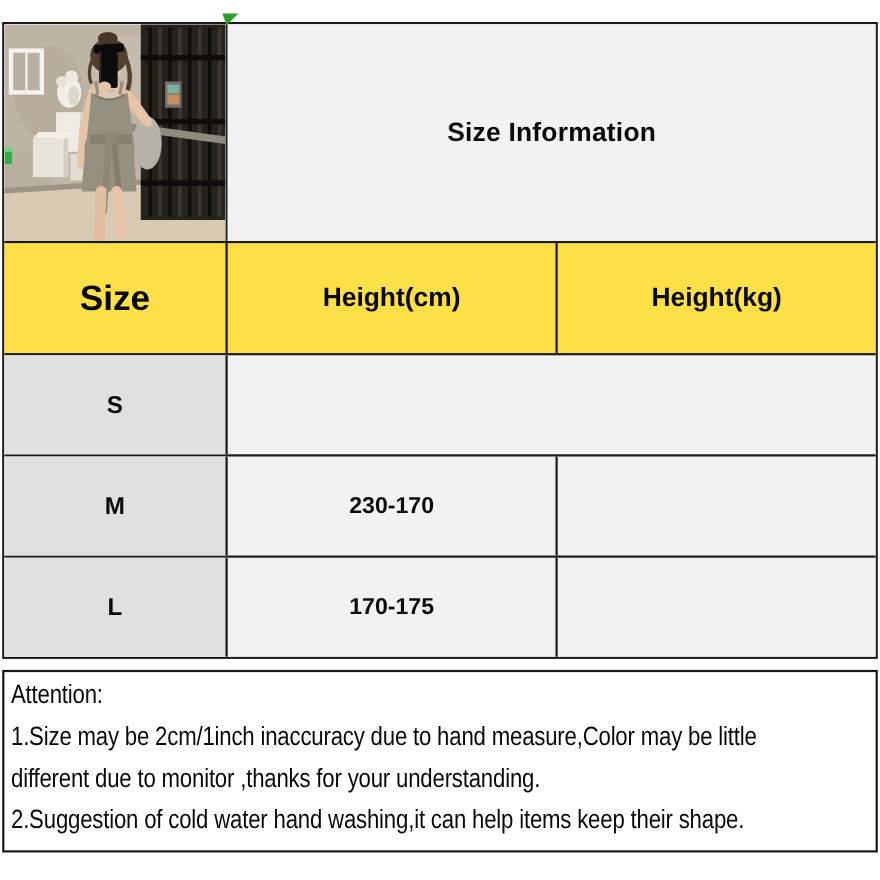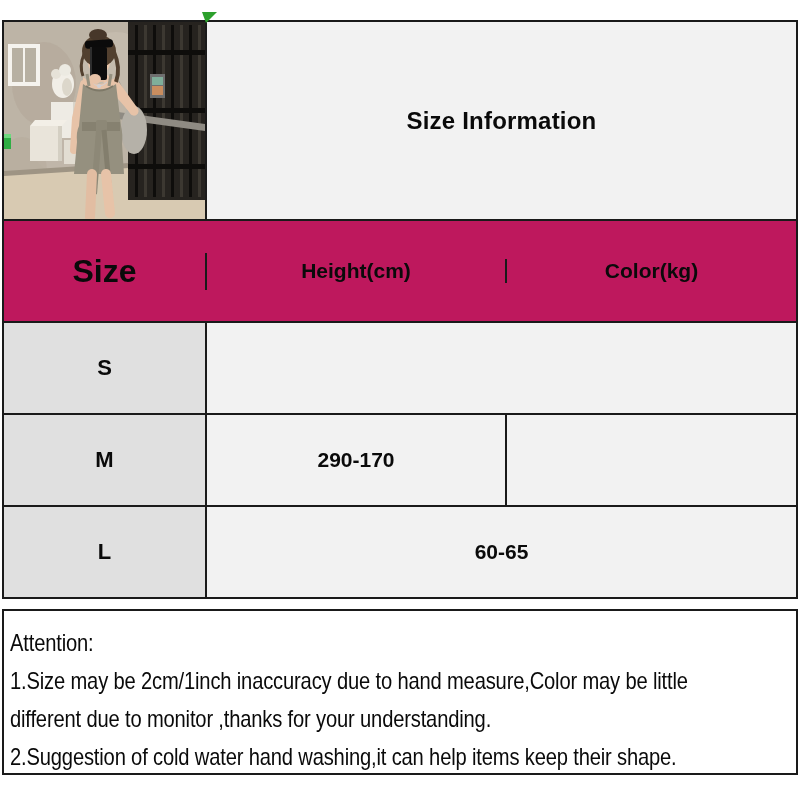--- a/index.html
+++ b/index.html
@@ -17,34 +17,34 @@
   .cell { box-sizing:border-box; display:flex; align-items:center; justify-content:center; }
   .c1 { width:203px; border-right:2px solid #1a1a1a; }
   .c2 { width:300px; border-right:2px solid #1a1a1a; }
   .c3 { flex:1; }
   
   .top-row { height:197px; }
   .photo-cell { width:203px; border-right:2px solid #1a1a1a; background:#ffffff; overflow:hidden; }
   .title-cell { flex:1; background:#f2f2f2; display:flex; align-items:center; justify-content:center; }
   .title-text { font-size:24px; font-weight:bold; letter-spacing:0.2px; }
   
-  .header-row { height:102px; background:#be185d; font-weight:bold;align-items:center; }
+  .header-row { height:102px; background:#fde047; font-weight:bold; }
   .header-row .c1 { font-size:32px; }
-  .header-row .c2, .header-row .c3 { font-size:21px; }
+  .header-row .c2, .header-row .c3 { font-size:24px; }
   
   .data-row { height:92px; background:#f2f2f2; }
   .data-row .c1 { background:#e0e0e0; font-size:22px; font-weight:bold; }
   .data-row .c2, .data-row .c3 { font-size:21px; font-weight:bold; }
   
   .corner-marker { position:absolute; left:202px; top:12px; z-index:5; }
   
   .attention {
     position:absolute; left:2px; top:609px; width:796px; height:166px;
     box-sizing:border-box; border:2px solid #1a1a1a; background:#ffffff;
-    padding:13px 6px; overflow:hidden;
+    padding:2px 6px; overflow:hidden;
   }
   .attn-line {
     font-size:24px; line-height:38px; white-space:nowrap;
     transform:scaleX(0.84); transform-origin:0 50%; letter-spacing:-0.2px;
   }
 </style>
 </head>
 <body>
 
 <div id="canvas">
@@ -151,33 +151,33 @@
         </svg>
       </div>
       <div class="cell title-cell">
         <span class="title-text">Size Information</span>
       </div>
     </div>
 
     <div class="row header-row">
       <div class="cell c1">Size</div>
       <div class="cell c2">Height(cm)</div>
-      <div class="cell c3">Color(kg)</div>
+      <div class="cell c3">Height(kg)</div>
     </div>
 
     <div class="row data-row">
       <div class="cell c1">S</div>
     </div>
     <div class="row data-row">
       <div class="cell c1">M</div>
-      <div class="cell c2">290-170</div>
+      <div class="cell c2">230-170</div>
     </div>
     <div class="row data-row">
       <div class="cell c1">L</div>
-      <div class="cell c3">60-65</div>
+      <div class="cell c2">170-175</div>
     </div>
   </div>
 
   <div class="attention">
     <div class="attn-line">Attention:</div>
     <div class="attn-line">1.Size may be 2cm/1inch inaccuracy due to hand measure,Color may be little</div>
     <div class="attn-line">different due to monitor ,thanks for your understanding.</div>
     <div class="attn-line">2.Suggestion of cold water hand washing,it can help items keep their shape.</div>
   </div>
 

